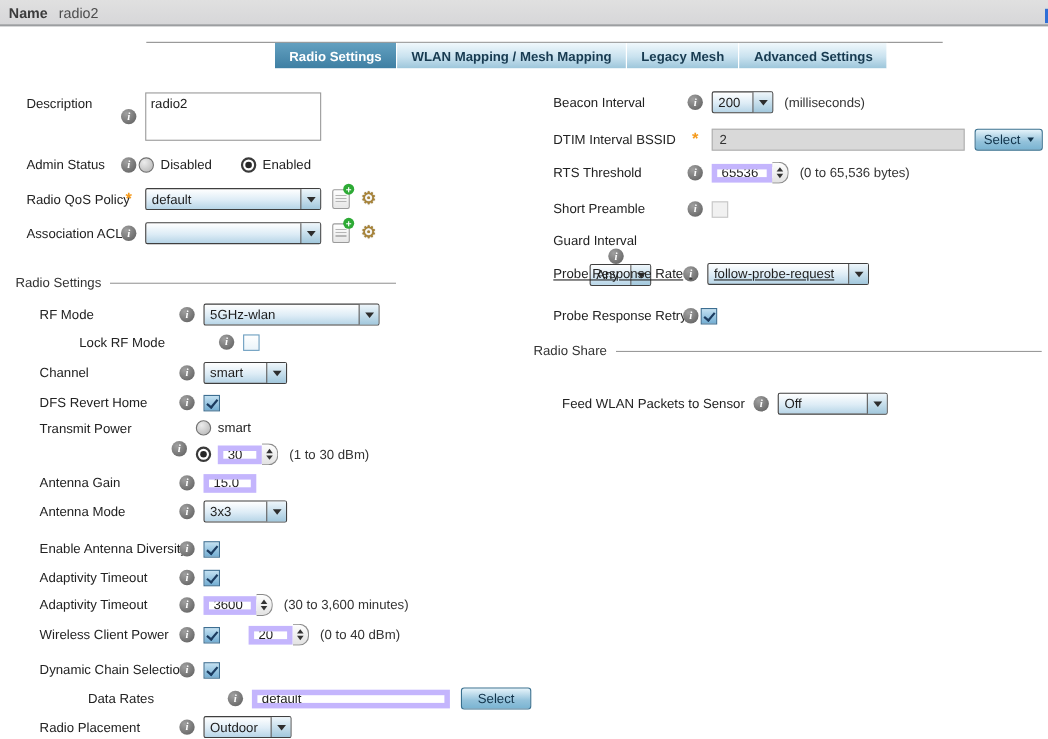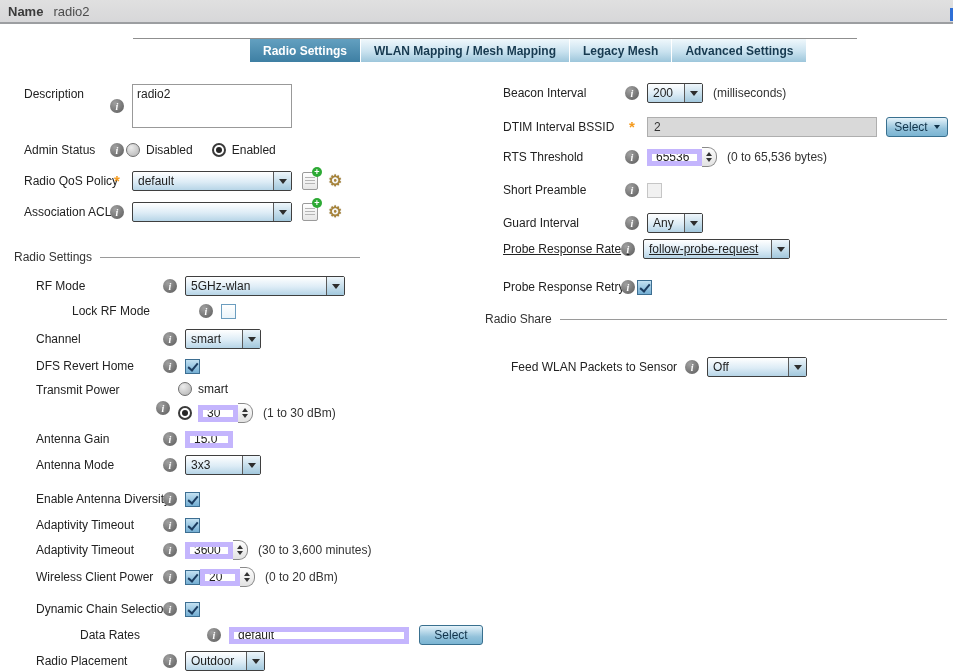--- a/index.html
+++ b/index.html
@@ -89,21 +89,21 @@
   <div class="row" style="left:24px;top:82px;height:48px;align-items:center;">
     <span class="lbl" style="width:86px;align-self:flex-start;padding-top:5px;">Description</span>
     <span class="info">i</span>
     <textarea class="ta" style="">radio2</textarea>
   </div>
 
   <div class="row" style="left:24px;top:139px;">
     <span class="lbl" style="width:86px;">Admin Status</span>
     <span class="info" style="margin-right:2px;">i</span>
     <span class="rad"></span>
-    <span style="margin-right:19px;">Disabled</span>
+    <span style="margin-right:26px;">Disabled</span>
     <span class="rad sel"></span>
     <span>Enabled</span>
   </div>
 
   <div class="row" style="left:24px;top:170px;">
     <span class="lbl" style="width:86px;">Radio QoS Policy</span>
     <span class="req">*</span>
     <div class="dd" style="width:160px;">
       <span class="val">default</span>
       <span class="arr">
@@ -231,28 +231,28 @@
           <i class="td"></i>
         </span>
     </span>
     <span class="hint">(30 to 3,600 minutes)</span>
   </div>
 
   <div class="row" style="left:36px;top:566px;">
     <span class="lbl" style="width:127px;">Wireless Client Power</span>
     <span class="info">i</span>
     <span class="cb checked"></span>
-    <span class="spin" style="">
+    <span class="spin" style="margin-left:14px;padding-left:12px;">
       <input class="ti" style="width: 40px;" value="20">
       <span class="arrows">
           <i class="tu"></i>
           <i class="td"></i>
         </span>
     </span>
-    <span class="hint">(0 to 20 dBm)</span>
+    <span class="hint">(0 to 40 dBm)</span>
   </div>
 
   <div class="row" style="left:36px;top:598px;">
     <span class="lbl" style="width:127px;">Dynamic Chain Selection</span>
     <span class="info">i</span>
     <span class="cb checked"></span>
   </div>
 
   <div class="row" style="left:40px;top:624px;margin-left:40px;">
     <span class="lbl" style="width:127px;">Data Rates</span>
@@ -308,21 +308,21 @@
     </span>
     <span class="hint">(0 to 65,536 bytes)</span>
   </div>
 
   <div class="row" style="left:503px;top:179px;">
     <span class="lbl" style="width:122px;">Short Preamble</span>
     <span class="info">i</span>
     <span class="cb disabled"></span>
   </div>
 
-  <div class="row" style="left:503px;top:212px;">
+  <div class="row" style="left:503px;top:212px;flex-direction:column;">
     <span class="lbl" style="width:122px;">Guard Interval</span>
     <span class="info">i</span>
     <div class="dd" style="width:56px;">
       <span class="val">Any</span>
       <span class="arr">
           <i class="tri"></i>
         </span>
     </div>
   </div>
 

